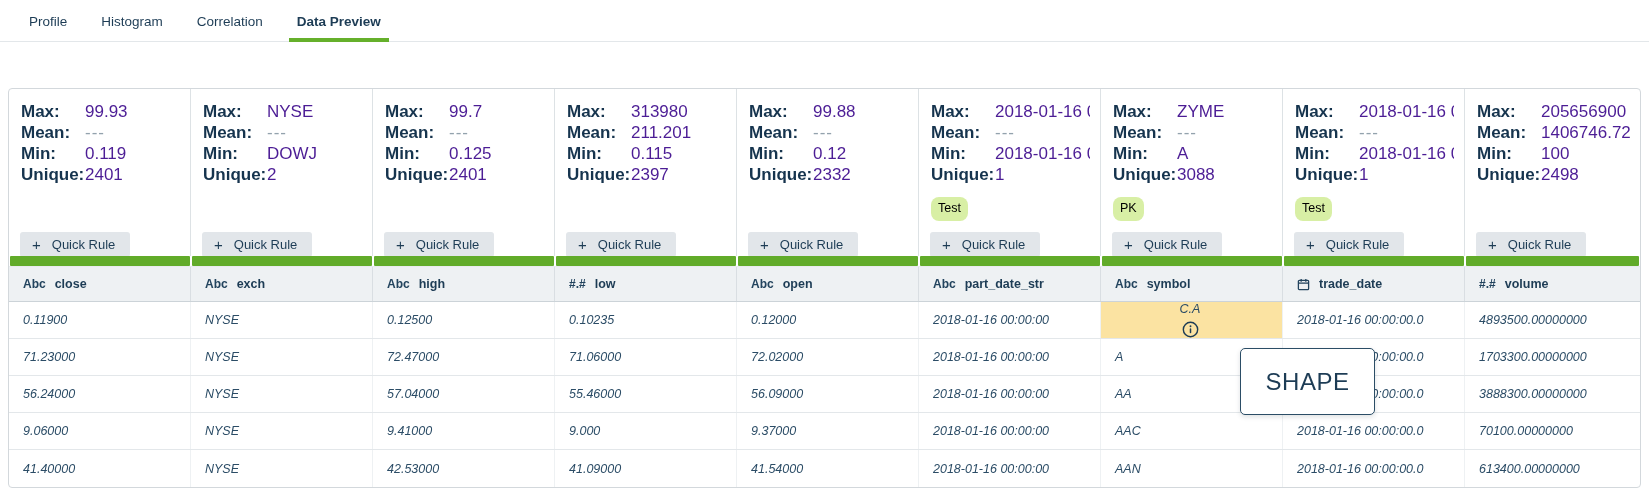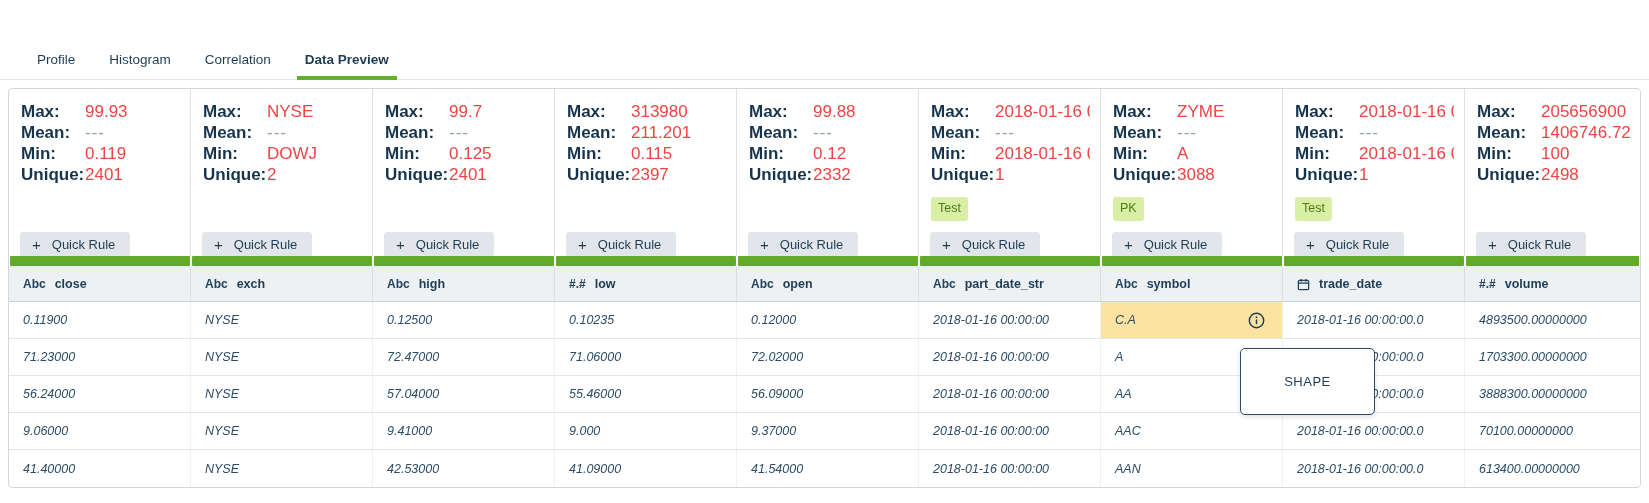--- a/index.html
+++ b/index.html
@@ -1,44 +1,44 @@
 <!DOCTYPE html>
 <html><head>
 <meta charset="utf-8">
 <style>
   * { box-sizing: border-box; margin: 0; padding: 0; }
   html,body { width:1649px; height:503px; background:#fff;
     font-family:"Liberation Sans", sans-serif; position:relative; overflow:hidden; }
 
   
   .tab-bar { display:flex; align-items:flex-end; height:42px;
-    border-bottom:1px solid #e3e7ea; padding-left:20px;margin-top:38px; }
+    border-bottom:1px solid #e3e7ea; padding-left:12px; }
   .tab { margin:0 9px; padding:13px 8px 12px; font-size:13.5px; color:#1d3c55;
     cursor:pointer; position:relative; white-space:nowrap; }
   .tab.active { font-weight:700; }
   .tab.active::after { content:''; position:absolute; left:0; right:0; bottom:-1px;
     height:4px; background:#65b02b; }
 
   
   .container { position:absolute; left:8px; top:88px; width:1633px;
     border:1px solid #d3d8dc; border-radius:4px; background:#fff; }
   .grid { display:grid; grid-template-columns:repeat(8,182px) 1fr; }
 
   
   .stats-row { height:167px; }
   .stat-panel { position:relative; padding:12px 10px 0 12px;
     border-right:1px solid #dde2e5; overflow:hidden; }
   .stat-panel:last-child { border-right:none; }
   .stat-line { display:flex; font-size:17px; line-height:21px; }
   .stat-label { width:64px; font-weight:700; color:#16344e; flex:none; }
-  .stat-value { color:#ef4444; white-space:nowrap; overflow:hidden; flex:1; }
+  .stat-value { color:#4c1d95; white-space:nowrap; overflow:hidden; flex:1; }
   .stat-value.muted { color:#93a2ad; letter-spacing:1px; }
   .badge { position:absolute; left:12px; top:108px; background:#d8efa5;
-    color:#4d7c0f; font-size:12.5px; line-height:1; padding:5px 7px 6px;
-    border-radius:3px; }
+    color:#000000; font-size:12.5px; line-height:1; padding:5px 7px 6px;
+    border-radius:8px; }
   .quick-rule { position:absolute; left:11px; top:143px; height:25px;
     display:inline-flex; align-items:center; gap:11px; background:#e2e6ea;
     border:none; border-radius:3px; padding:0 15px 0 12px; font-size:13px;
     color:#1d3c55; cursor:pointer; font-family:inherit; }
   .quick-rule .plus { font-size:15px; line-height:1; color:#1d3c55; }
 
   
   .bars-row { height:10px; }
   .bar-cell { padding:0 1px; }
   .valid-bar { height:10px; background:#61ab29; border-radius:1px; cursor:pointer; }
@@ -54,28 +54,28 @@
   .cal-icon { flex:none; display:flex; }
 
   
   .data-row { height:37px; border-bottom:1px solid #e3e7ea; }
   .data-row:last-child { border-bottom:none; }
   .cell { display:flex; align-items:center; padding:0 14px;
     border-right:1px solid #eef1f3; font-size:12.5px; color:#2b4c66;
     white-space:nowrap; overflow:hidden;font-style:italic; }
   .cell:last-child { border-right:none; }
   .cell.highlight { background:#fbe3a2; justify-content:space-between;
-    padding-right:17px; overflow:visible; }
+    padding-right:17px; overflow:visible;flex-direction:column; }
   .info-icon { flex:none; cursor:pointer; display:flex; }
 
   
   .shape-popup { position:absolute; left:1240px; top:348px; width:135px; height:67px;
     background:#fff; border:1px solid #2b4d66; border-radius:5px;
     box-shadow:0 2px 5px rgba(20,40,60,.14); display:flex; align-items:center;
-    justify-content:center; font-size:13px; color:#1d3c55; letter-spacing:.5px;
+    justify-content:center; font-size:24px; color:#1d3c55; letter-spacing:.5px;
     z-index:10; }
 </style>
 </head>
 <body>
 
 <nav class="tab-bar">
     <div class="tab"><span>Profile</span></div>
     <div class="tab"><span>Histogram</span></div>
     <div class="tab"><span>Correlation</span></div>
     <div class="tab active"><span>Data Preview</span></div>

